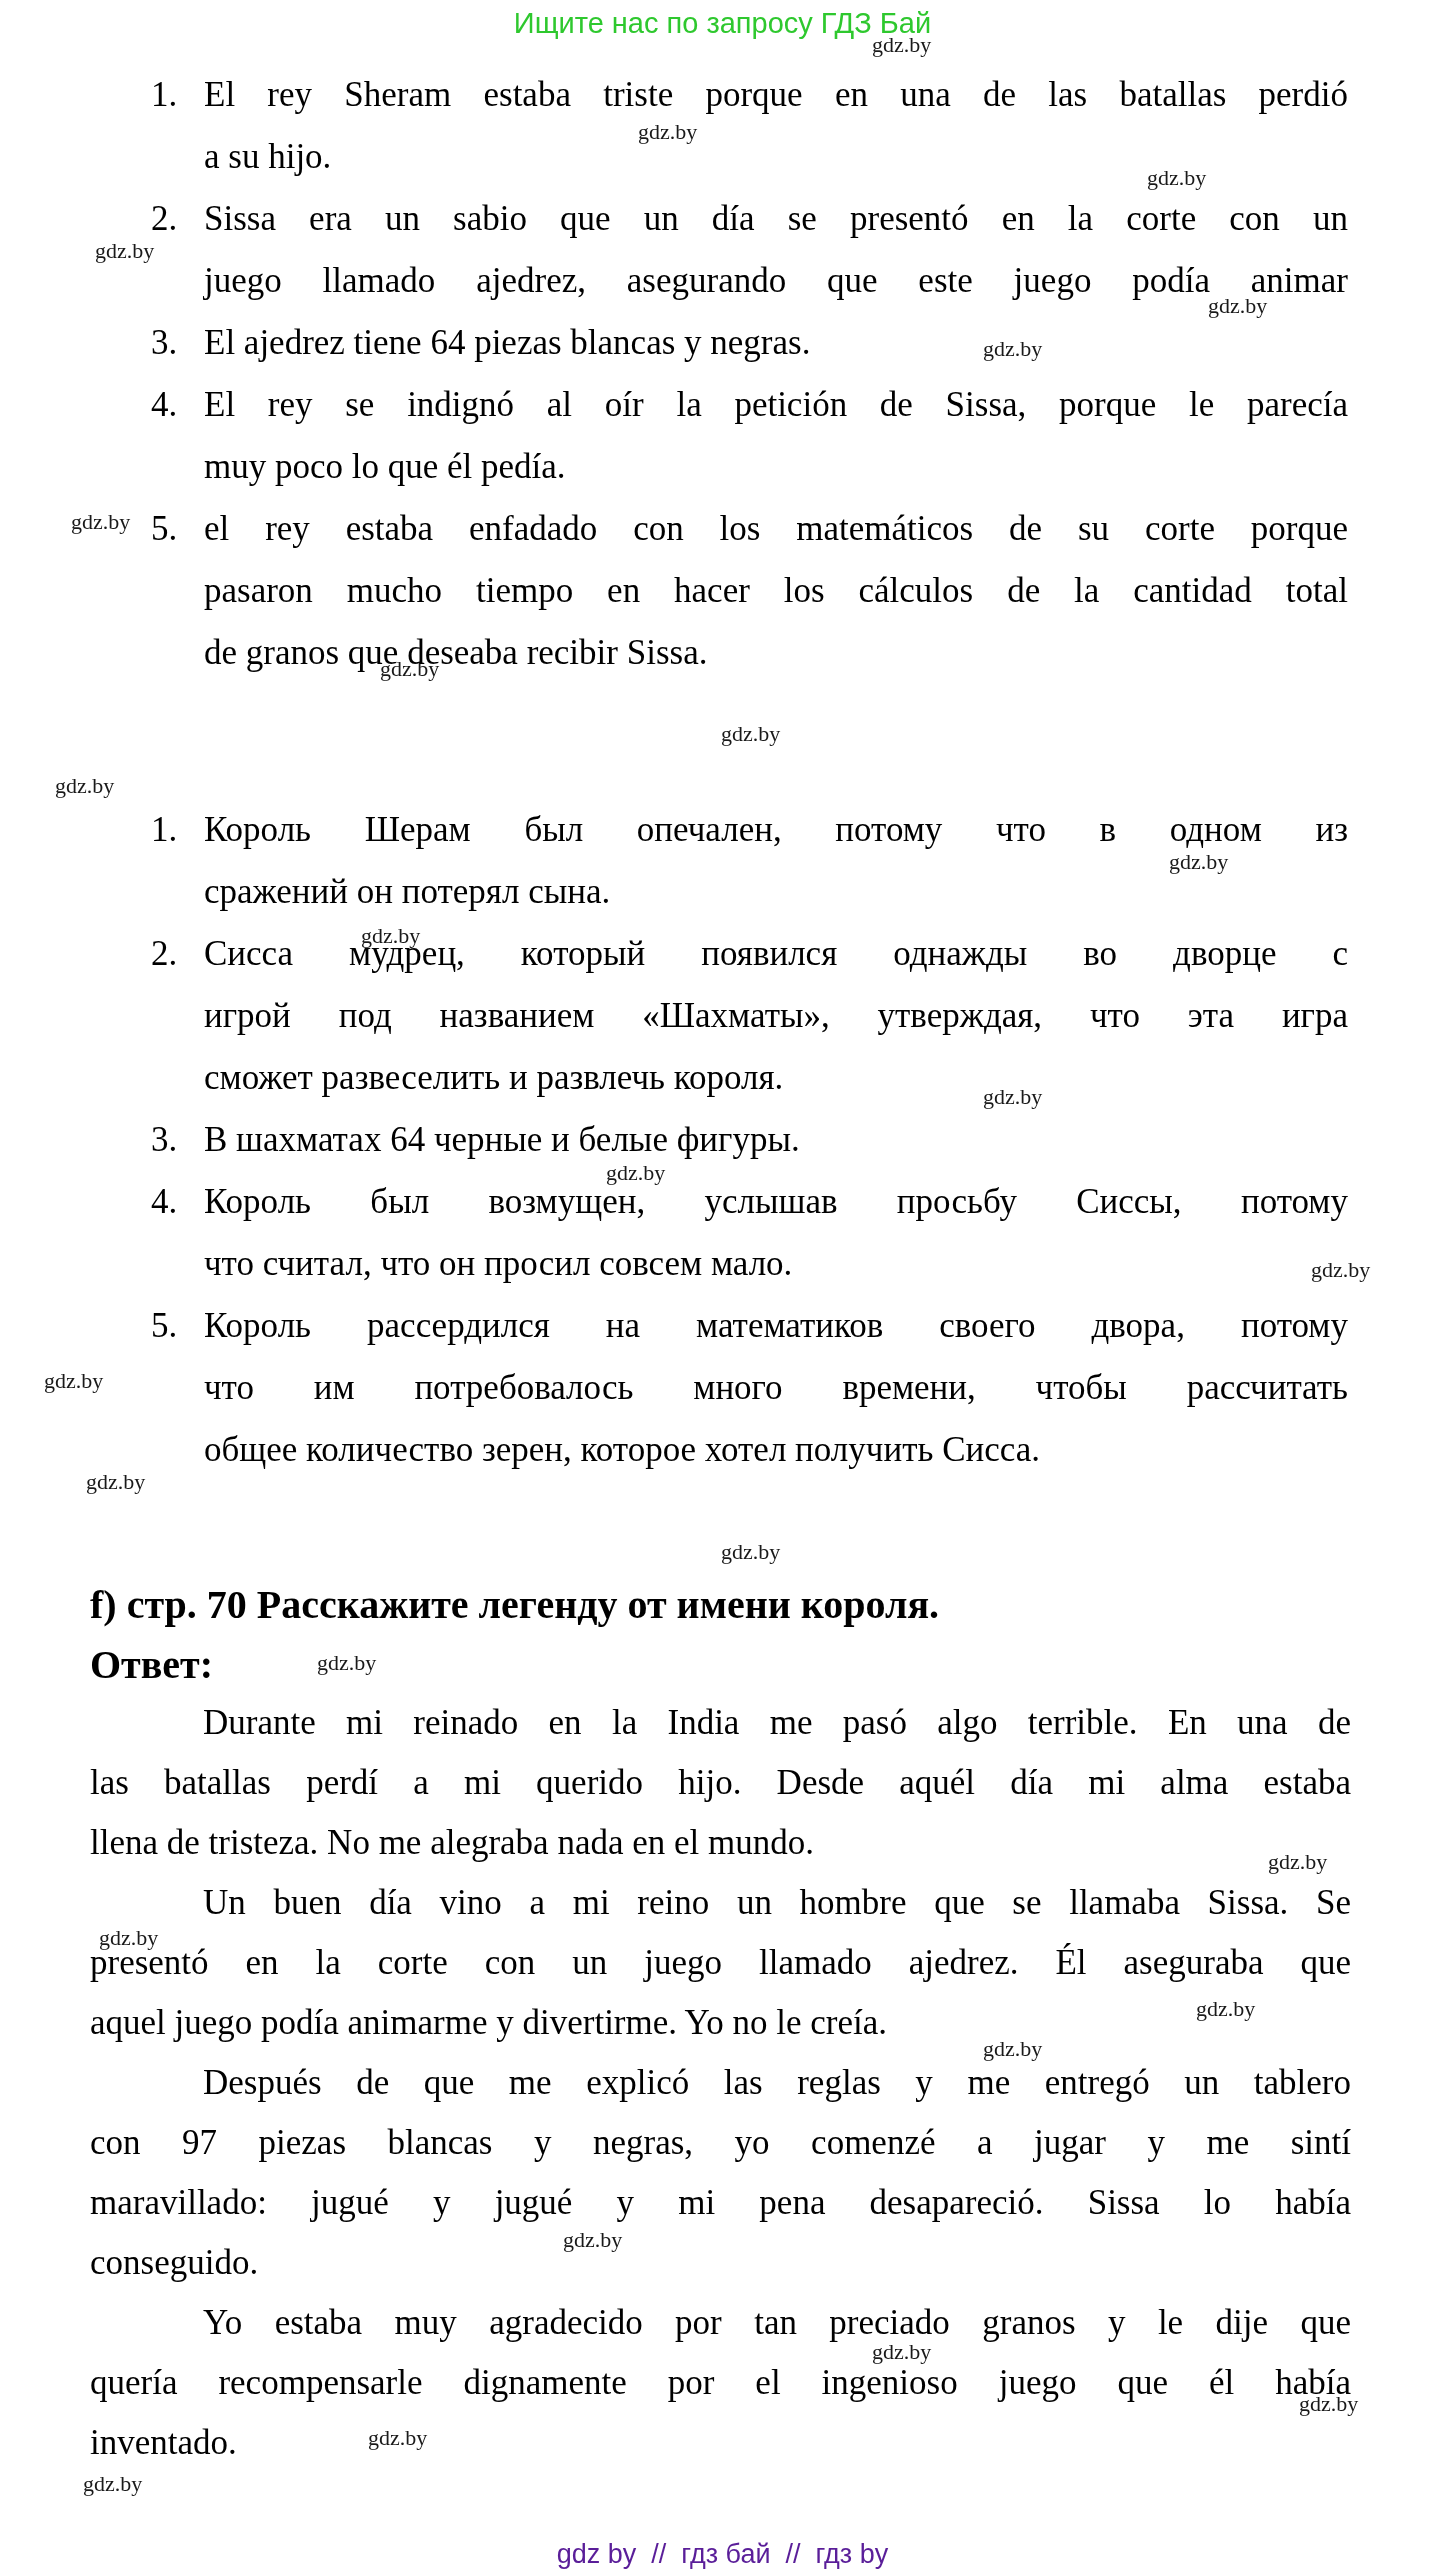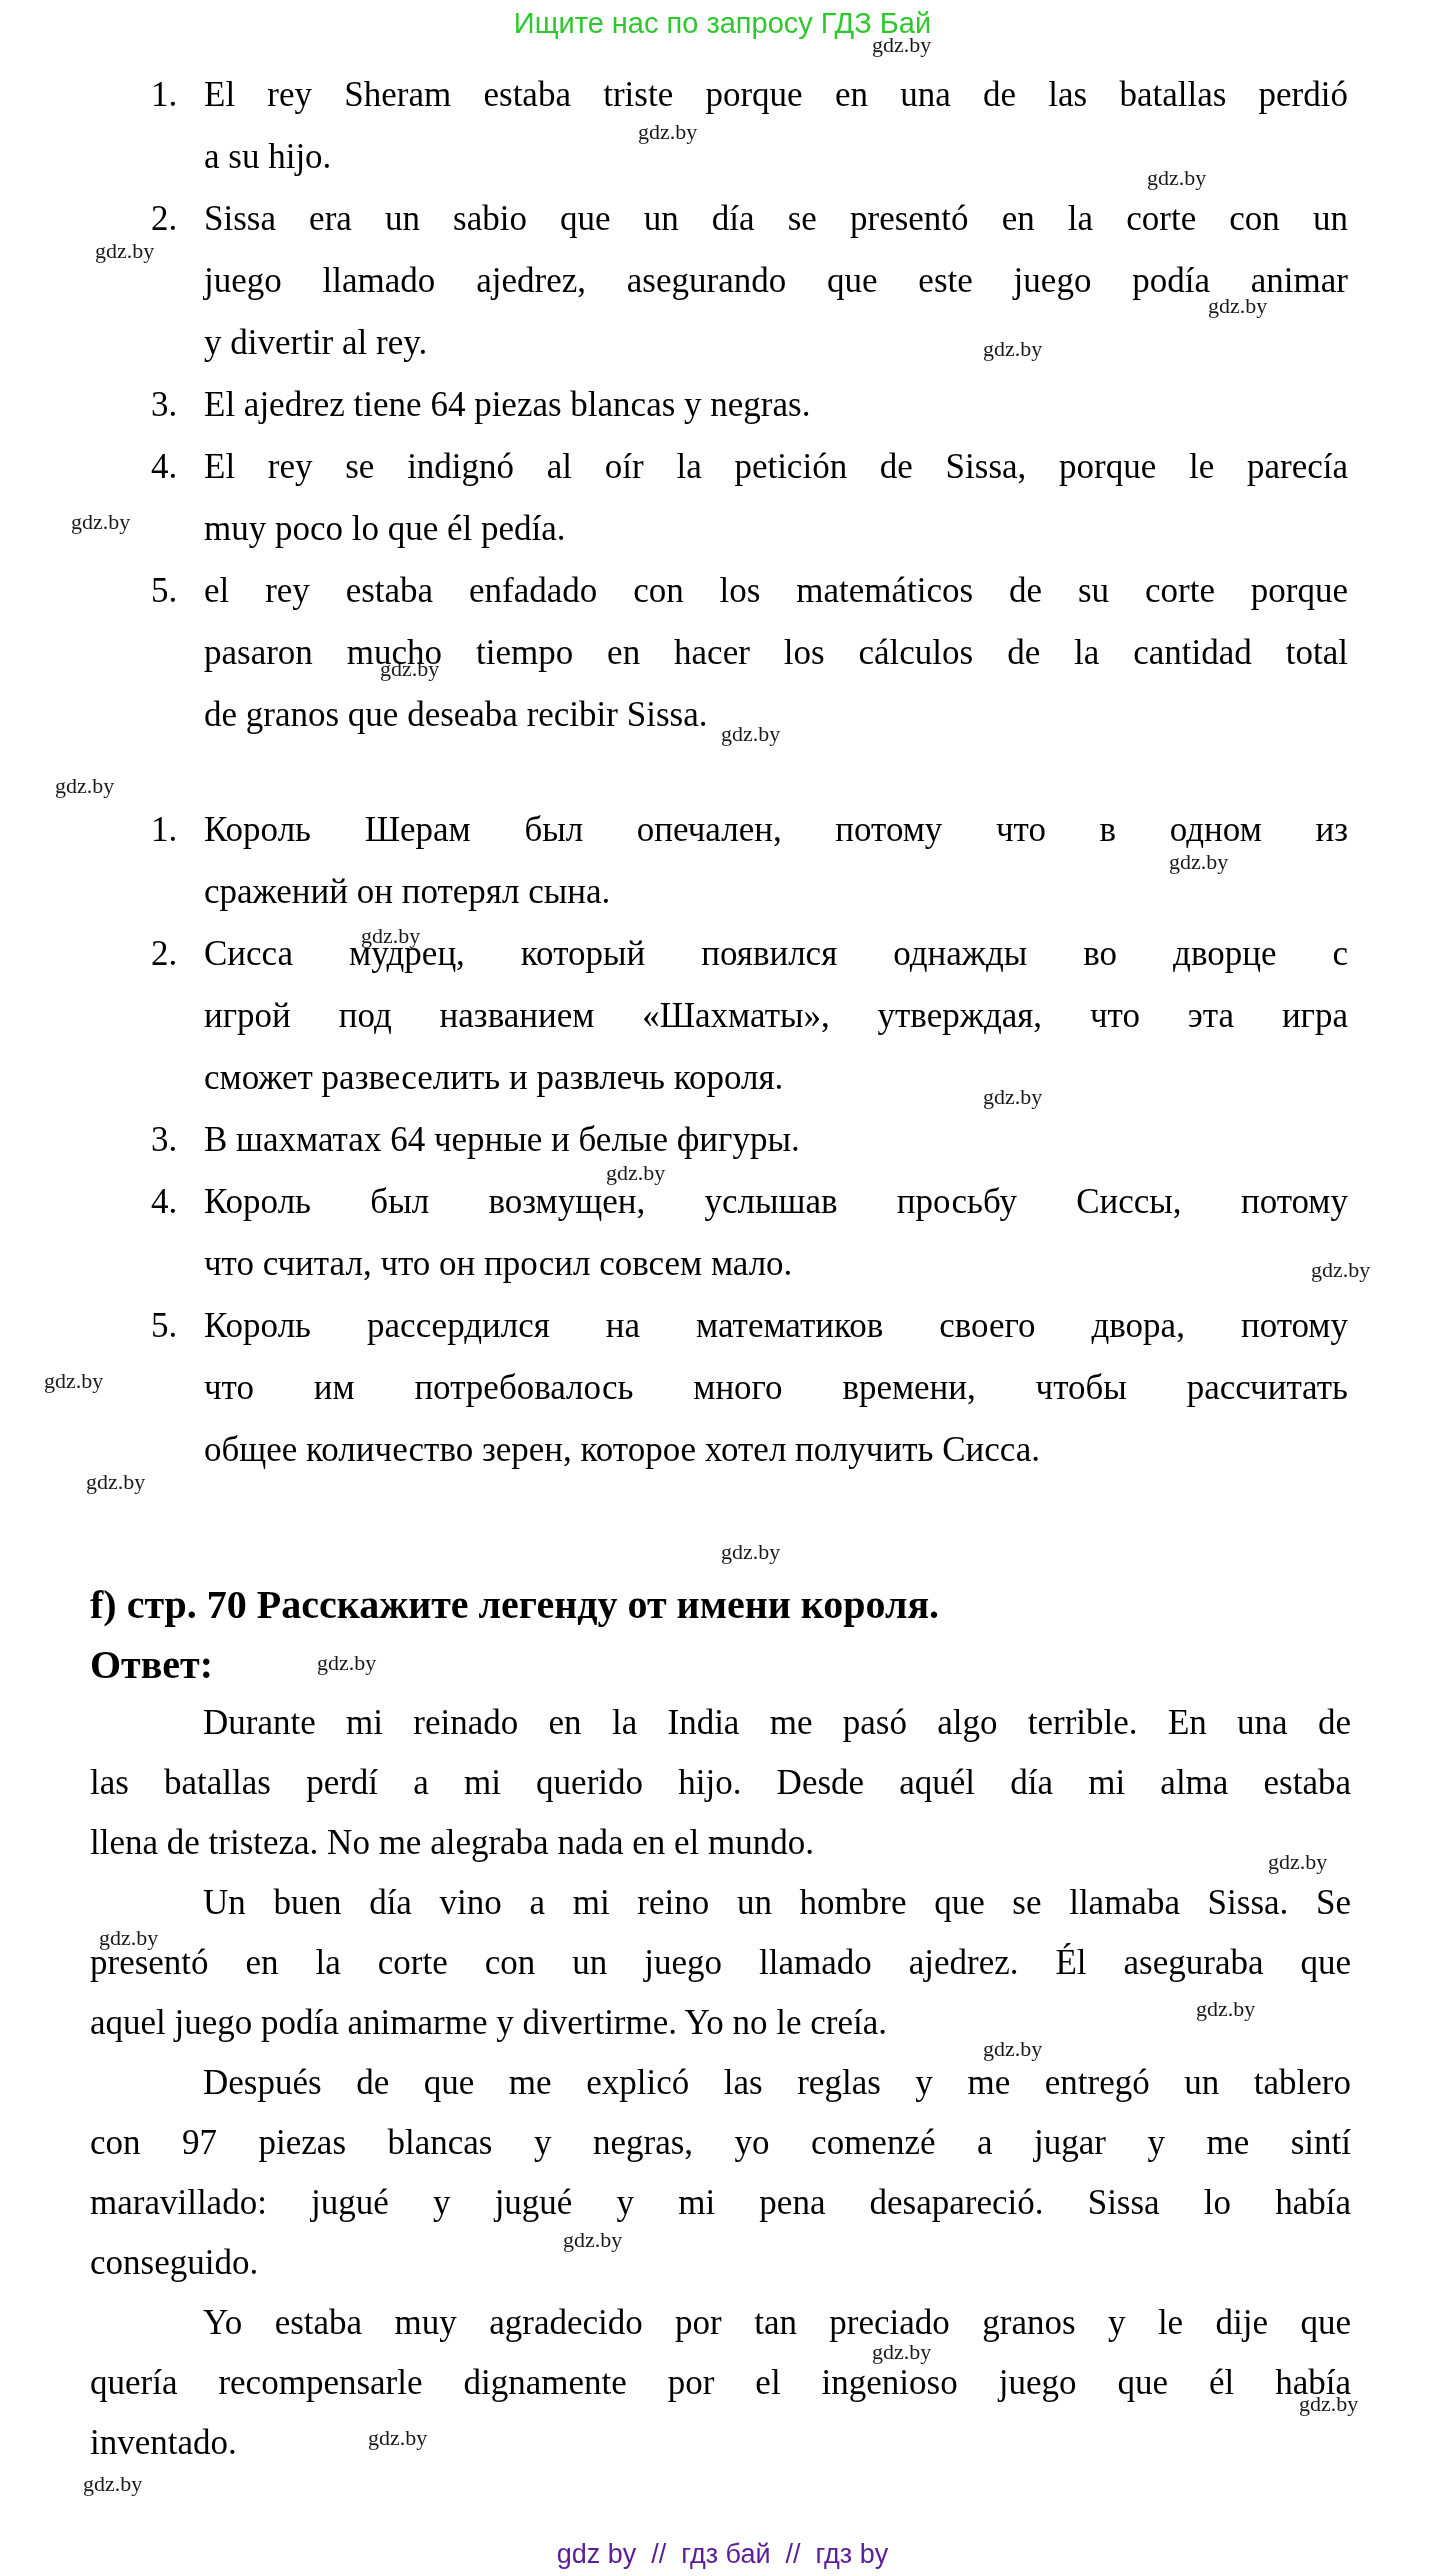--- a/index.html
+++ b/index.html
@@ -134,21 +134,20 @@
         <div class="lines">
           <div class="line">El rey Sheram estaba triste porque en una de las batallas perdió</div>
           <div class="line last">a su hijo.</div>
         </div>
       </div>
       <div class="item">
         <div class="num">2.</div>
         <div class="lines">
           <div class="line">Sissa era un sabio que un día se presentó en la corte con un</div>
           <div class="line">juego llamado ajedrez,  asegurando que este juego podía animar</div>
-          <div class="line last">y divertir al rey.</div>
         </div>
       </div>
       <div class="item">
         <div class="num">3.</div>
         <div class="lines">
           <div class="line last">El ajedrez tiene 64 piezas blancas y negras.</div>
         </div>
       </div>
       <div class="item">
         <div class="num">4.</div>

